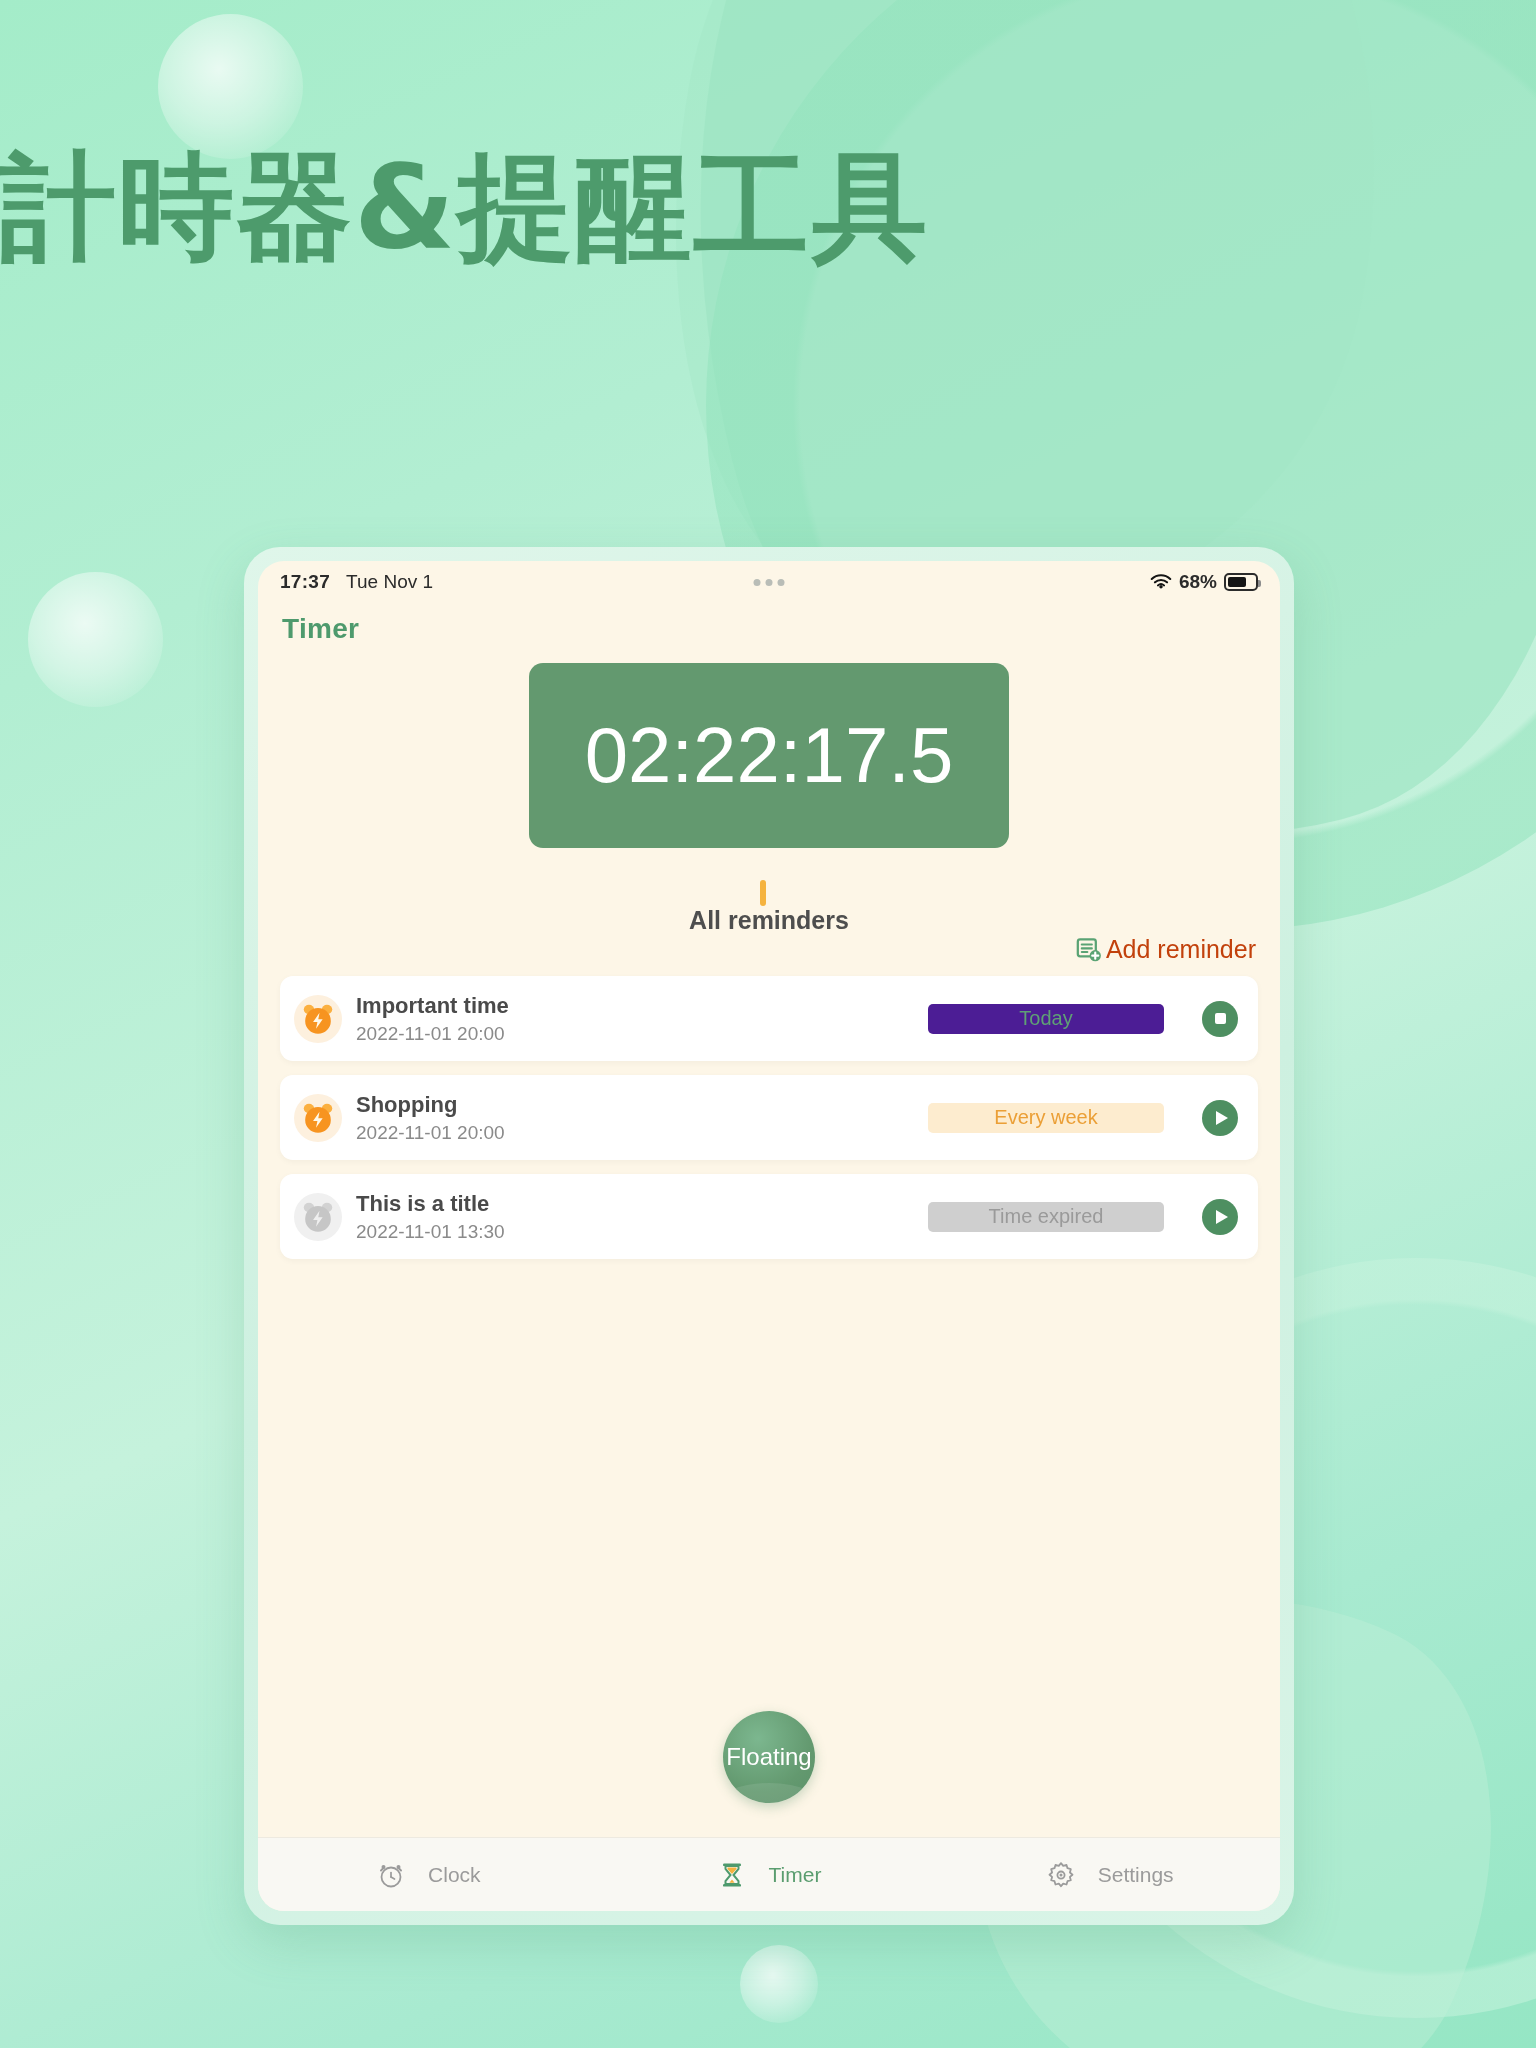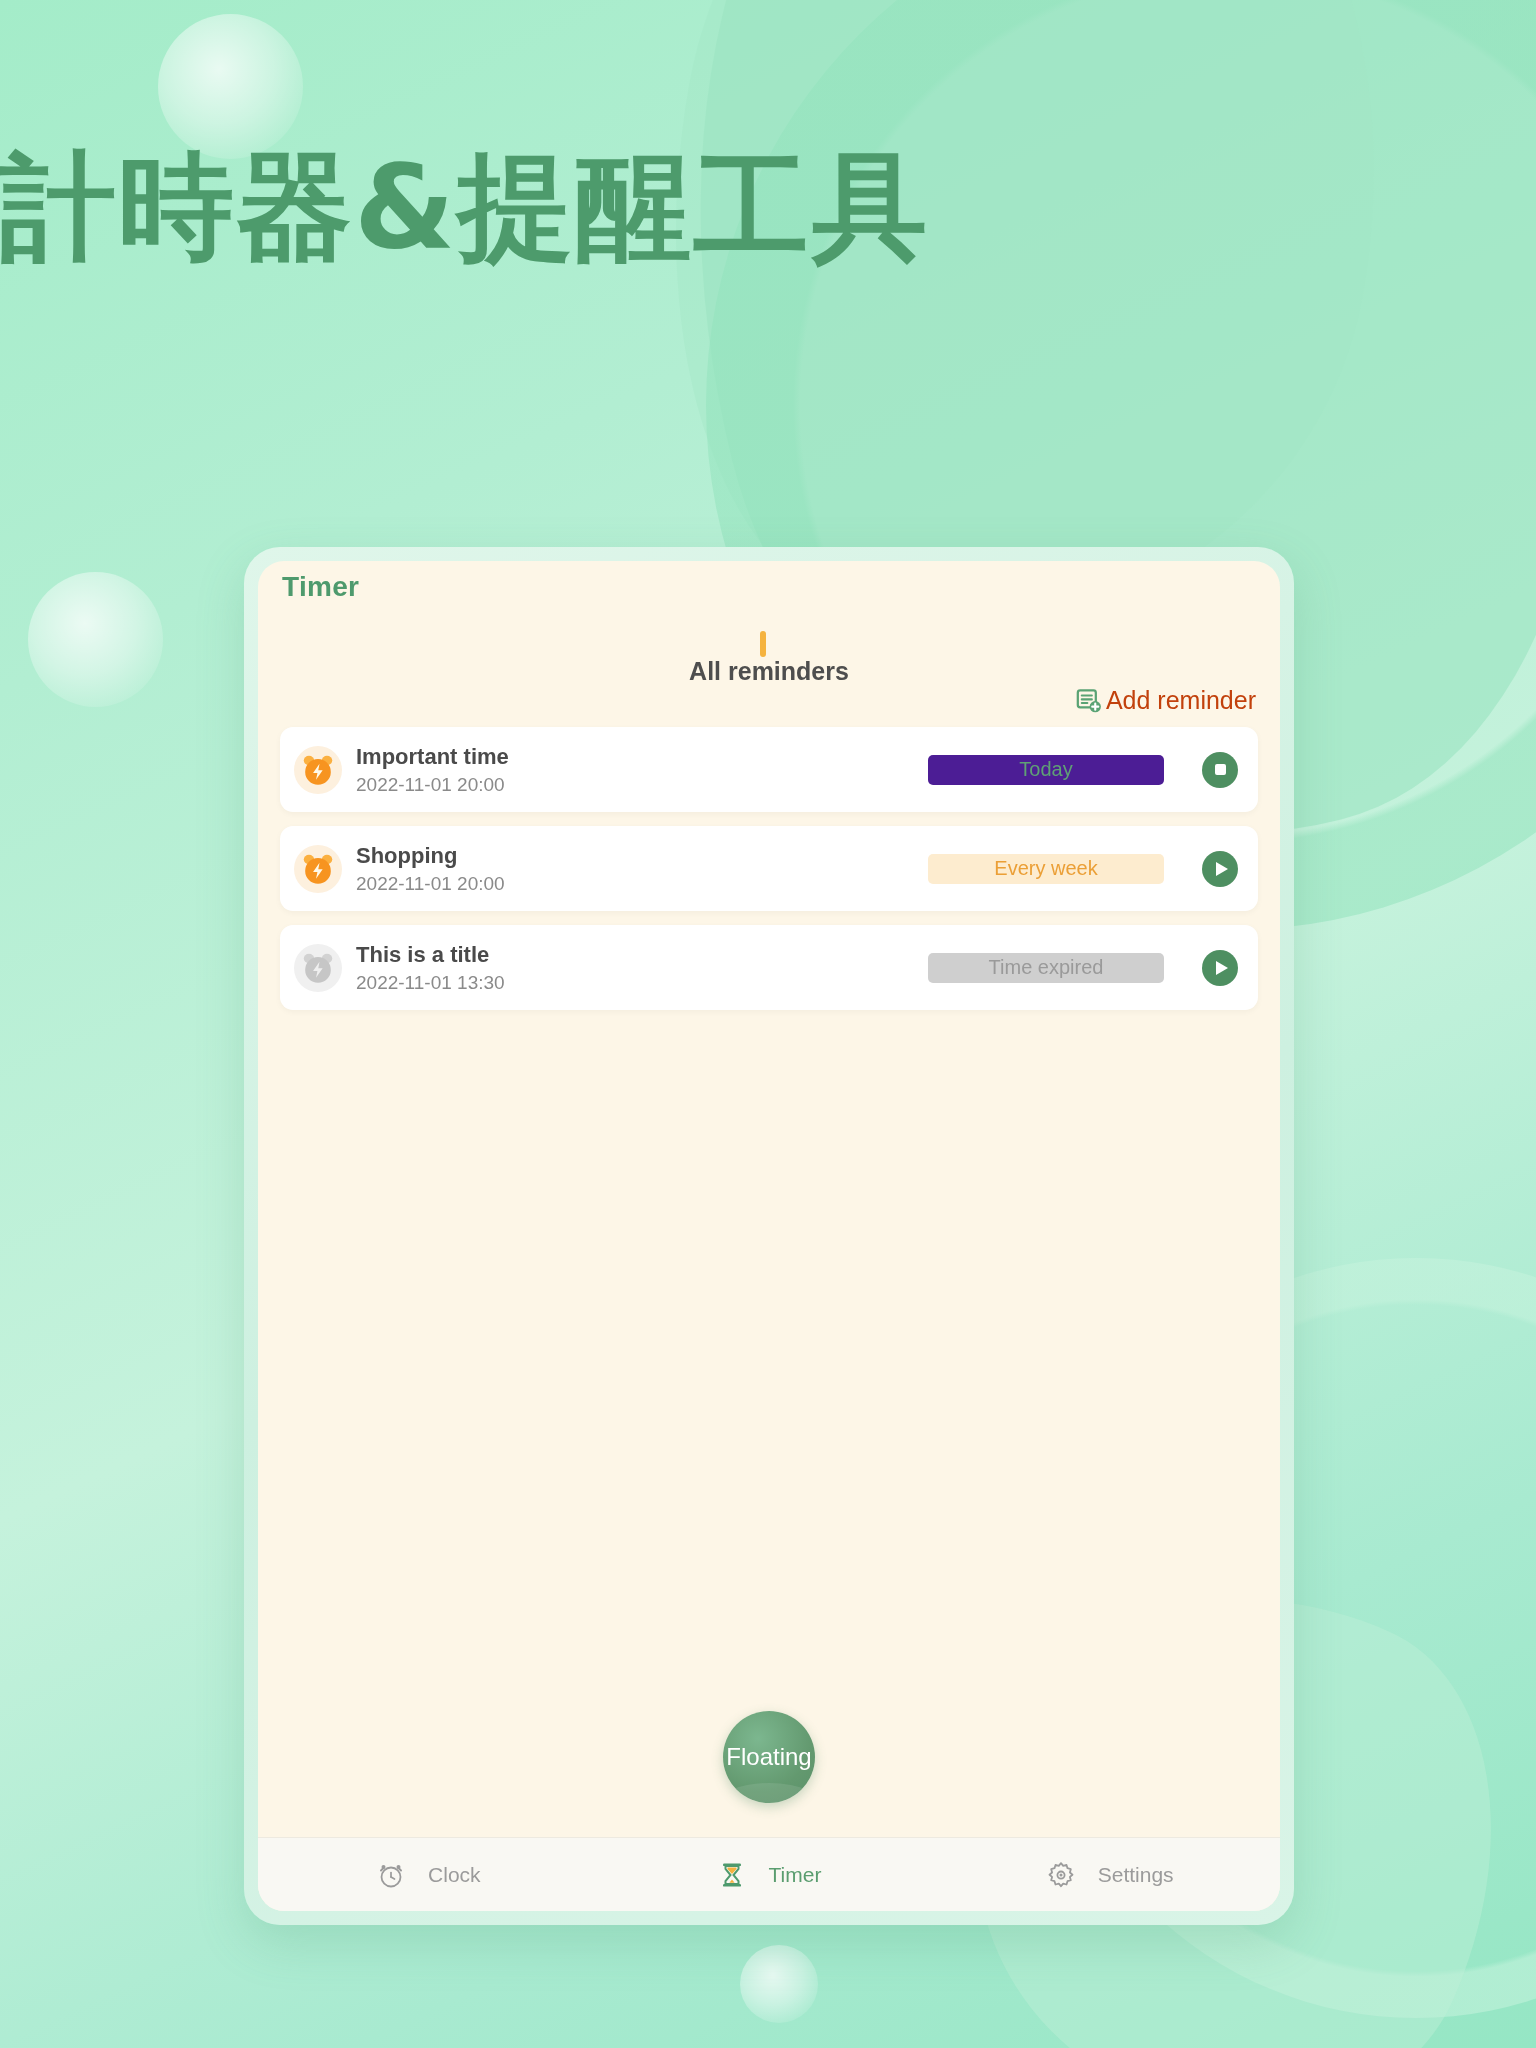--- a/index.html
+++ b/index.html
@@ -243,23 +243,51 @@
 <div class="bg-deco swoosh-bottom"></div>
 <div class="bg-deco glow-circle glow-a"></div>
 <div class="bg-deco glow-circle glow-b"></div>
 <div class="bg-deco glow-circle glow-c"></div>
 
 <div class="headline">計時器&amp;提醒工具</div>
 
 <div class="tablet">
   <div class="screen">
 
+    <div class="statusbar">
+      <div class="sb-left">
+        <span class="sb-time">17:37</span>
+        <span class="sb-date">Tue Nov 1</span>
+      </div>
+      <div class="sb-dots">
+        <i></i>
+          <i></i>
+          <i></i>
+      </div>
+      <div class="sb-right">
+        <svg class="wifi-ic" viewBox="0 0 24 18">
+          <path d="M12 15.6a1.9 1.9 0 1 0 0-3.8 1.9 1.9 0 0 0 0 3.8z" fill="#151515"></path>
+          <path d="M5.4 8.8a9.8 9.8 0 0 1 13.2 0" stroke="#151515" stroke-width="2.3" fill="none" stroke-linecap="round"></path>
+          <path d="M1.9 5.1a14.8 14.8 0 0 1 20.2 0" stroke="#151515" stroke-width="2.3" fill="none" stroke-linecap="round"></path>
+          <path d="M8.6 12.2a5.2 5.2 0 0 1 6.8 0" stroke="#151515" stroke-width="2.1" fill="none" stroke-linecap="round"></path>
+        </svg>
+        <span>68%</span>
+        <span class="batt">
+            <i></i>
+          </span>
+      </div>
+    </div>
 
     <div class="app-title">Timer</div>
 
+    <div class="timer-wrap">
+      <div class="timer-box">
+        <span class="timer-text">02:22:17.5</span>
+      </div>
+    </div>
 
     <div class="rem-head">
       <span class="rem-bar"></span>
       <span class="rem-title">All reminders</span>
       <div class="add-rem">
         <svg class="add-ic" viewBox="0 0 24 24">
           <rect x="2.5" y="3" width="16" height="15" rx="2" fill="none" stroke="#5aa374" stroke-width="2"></rect>
           <line x1="6" y1="7.5" x2="15" y2="7.5" stroke="#5aa374" stroke-width="1.8" stroke-linecap="round"></line>
           <line x1="6" y1="11" x2="15" y2="11" stroke="#5aa374" stroke-width="1.8" stroke-linecap="round"></line>
           <line x1="6" y1="14.3" x2="11" y2="14.3" stroke="#5aa374" stroke-width="1.8" stroke-linecap="round"></line>

